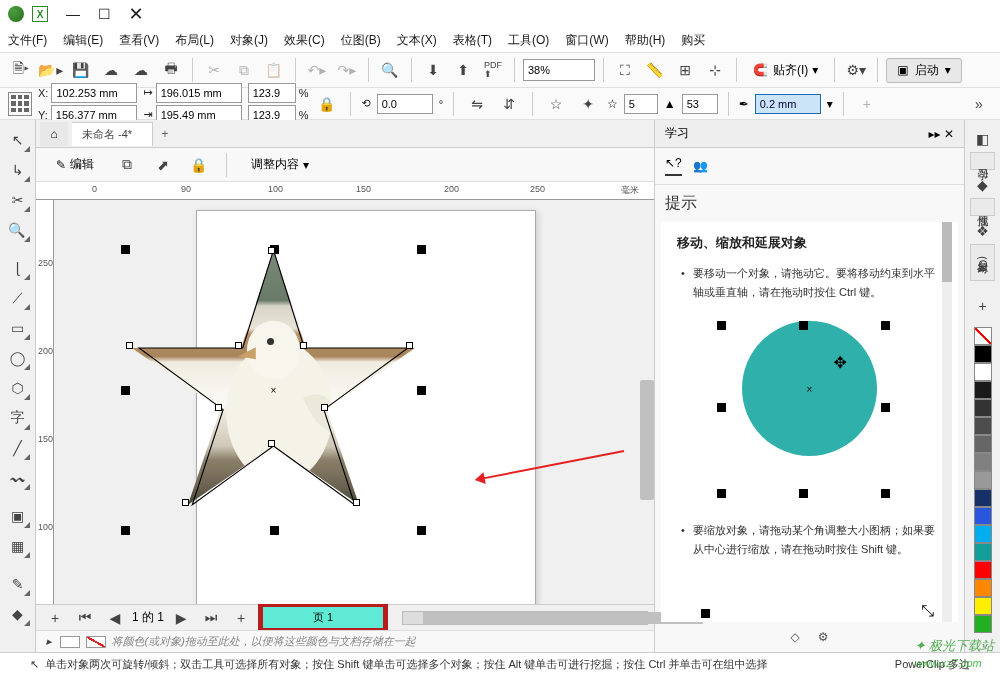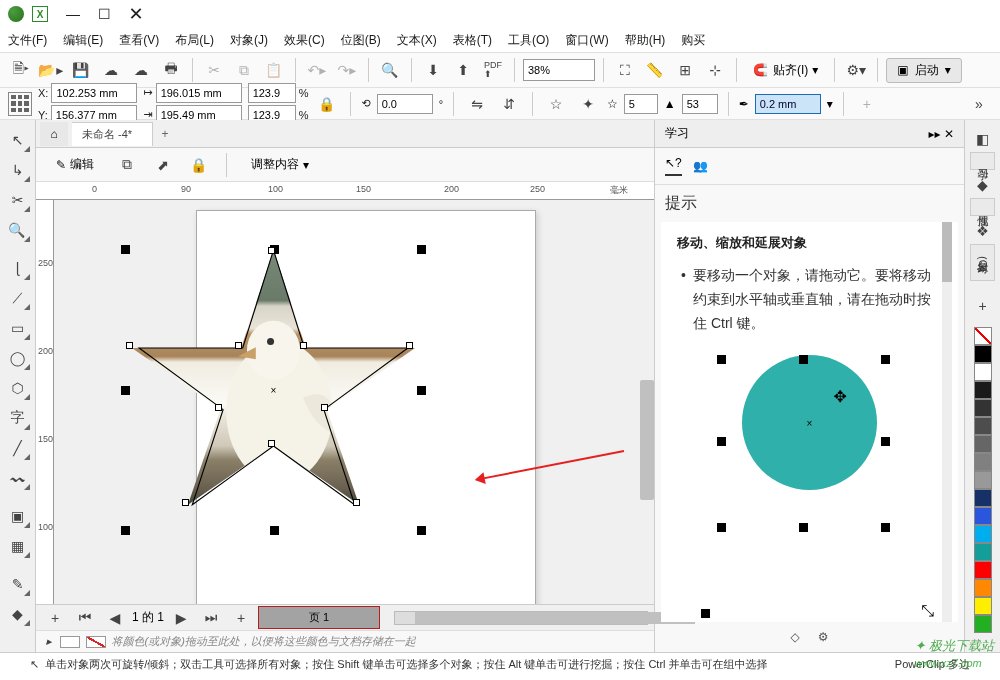--- a/index.html
+++ b/index.html
@@ -52,30 +52,30 @@
   position: relative; }
 .star-outline { position: absolute; inset: 0; }
 .star-outline svg { width: 100%; height: 100%; }
 .sel-handle { width: 9px; height: 9px; background: #000; position: absolute; }
 .sel-dot { width: 7px; height: 7px; background: #fff; border: 1px solid #000; position: absolute; border-radius: 0; }
 .centerx { position: absolute; font-size: 10px; color: #000; }
 .red-arrow { position: absolute; right: 30px; top: 250px; width: 150px; height: 2px; background: #e62020; transform: rotate(-11deg); transform-origin: right center; }
 .red-arrow::before { content: ''; position: absolute; left: -8px; top: -5px; border: 6px solid transparent; border-right: 10px solid #e62020; }
 .canvas-scroll-v { position: absolute; right: 0; top: 180px; width: 14px; height: 120px; background: #c0c0c0; border-radius: 2px; }
 .page-nav { height: 26px; display: flex; align-items: center; background: #f0f0f0; border-top: 1px solid #ccc; padding: 0 6px; gap: 4px; }
-.page-tab { padding: 3px 50px; background: #a3a3a3; border: 1px solid #b91c1c; font-size: 11px; }
+.page-tab { padding: 3px 50px; background: #5eead4; border: 5px solid #b91c1c; font-size: 11px; }
 .canvas-scroll-h { flex: 1; height: 14px; background: #ddd; margin-left: 10px; border: 1px solid #bbb; position: relative; }
 .canvas-scroll-h .thumb { position: absolute; left: 20px; width: 280px; height: 100%; background: #c0c0c0; }
 .learn-panel { width: 310px; background: #f8f8f8; border-left: 1px solid #ccc; display: flex; flex-direction: column; flex-shrink: 0; }
 .learn-header { height: 28px; display: flex; align-items: center; justify-content: space-between; padding: 0 10px; background: #eee; border-bottom: 1px solid #ccc; font-size: 12px; }
 .tab-header { padding: 8px 10px; display: flex; gap: 12px; align-items: center; border-bottom: 1px solid #ddd; }
 .learn-sub { padding: 8px 10px; font-size: 16px; color: #333; }
 .learn-content { padding: 12px 16px; background: #fff; margin: 0 6px; flex: 1; overflow: hidden; position: relative; }
 .learn-h { font-size: 13px; font-weight: bold; margin-bottom: 12px; color: #222; }
-.learn-li { font-size: 14px; color: #333; line-height: 1.7; margin-bottom: 8px; padding-left: 16px; position: relative; }
+.learn-li { font-size: 11px; color: #333; line-height: 1.7; margin-bottom: 8px; padding-left: 16px; position: relative; }
 .learn-li::before { content: '•'; position: absolute; left: 4px; top: 0; }
 .teal-circle { width: 135px; height: 135px; background: #2fb0ab; border-radius: 50%; margin: 20px auto; position: relative; }
 .move-icon { position: absolute; right: 30px; top: 32px; font-size: 16px; color: #000; }
 .right-strip { width: 36px; background: #f0f0f0; border-left: 1px solid #ccc; display: flex; flex-direction: column; align-items: center; padding: 6px 0; gap: 0; flex-shrink: 0; }
 .strip-tab { writing-mode: vertical-rl; padding: 8px 4px; font-size: 11px; color: #333; border: 1px solid #ccc; background: #eaeaea; margin-bottom: 2px; cursor: pointer; }
 .color-strip { width: 18px; display: flex; flex-direction: column; margin-top: 8px; }
 .color-sw { width: 18px; height: 18px; border: 1px solid #888; }
 .color-none { background: #fff; position: relative; }
 .color-none::after { content: ''; position: absolute; inset: 0; background: linear-gradient(to top right, transparent 45%, #e00 45%, #e00 55%, transparent 55%); }
 .hint-bar { height: 22px; display: flex; align-items: center; padding: 0 10px; font-size: 11px; color: #888; font-style: italic; background: #f8f8f8; border-top: 1px solid #ddd; }
@@ -260,21 +260,21 @@
       <div class="sep"></div>
       <div class="ctx-btn"><span>调整内容</span> ▾</div>
     </div>
     <div class="ruler-h">
       <span style="left:56px">0</span>
       <span style="left:145px">90</span>
       <span style="left:232px">100</span>
       <span style="left:320px">150</span>
       <span style="left:408px">200</span>
       <span style="left:494px">250</span>
-      <span style="right:26px">毫米</span>
+      <span style="right:15px">毫米</span>
     </div>
     <div class="canvas-inner">
       <div class="ruler-v">
         <span style="position:absolute;top:58px;left:2px">250</span>
         <span style="position:absolute;top:146px;left:2px">200</span>
         <span style="position:absolute;top:234px;left:2px">150</span>
         <span style="position:absolute;top:322px;left:2px">100</span>
 
       </div>
       <div class="page"></div>
@@ -361,20 +361,21 @@
         </div>
         <div class="sel-handle" style="left:40px;top:0"></div>
         <div class="sel-handle" style="left:122px;top:0"></div>
         <div class="sel-handle" style="left:204px;top:0"></div>
         <div class="sel-handle" style="left:40px;top:82px"></div>
         <div class="sel-handle" style="left:204px;top:82px"></div>
         <div class="sel-handle" style="left:40px;top:168px"></div>
         <div class="sel-handle" style="left:122px;top:168px"></div>
         <div class="sel-handle" style="left:204px;top:168px"></div>
       </div>
+      <div class="learn-li">要缩放对象，请拖动某个角调整大小图柄；如果要从中心进行缩放，请在拖动时按住 Shift 键。</div>
       <div style="position:absolute;right:6px;top:0;bottom:0;width:10px;background:#eee">
           <div style="position:absolute;top:0;width:100%;height:60px;background:#bbb"></div>
         </div>
       <div style="position:absolute;left:40px;bottom:4px" class="sel-handle"></div>
       <div style="position:absolute;right:24px;bottom:2px;font-size:16px">⤡</div>
     </div>
     <div style="height:30px;display:flex;align-items:center;justify-content:center;gap:18px;color:#555">
       <span>◇</span>
       <span>⚙</span>
     </div>

